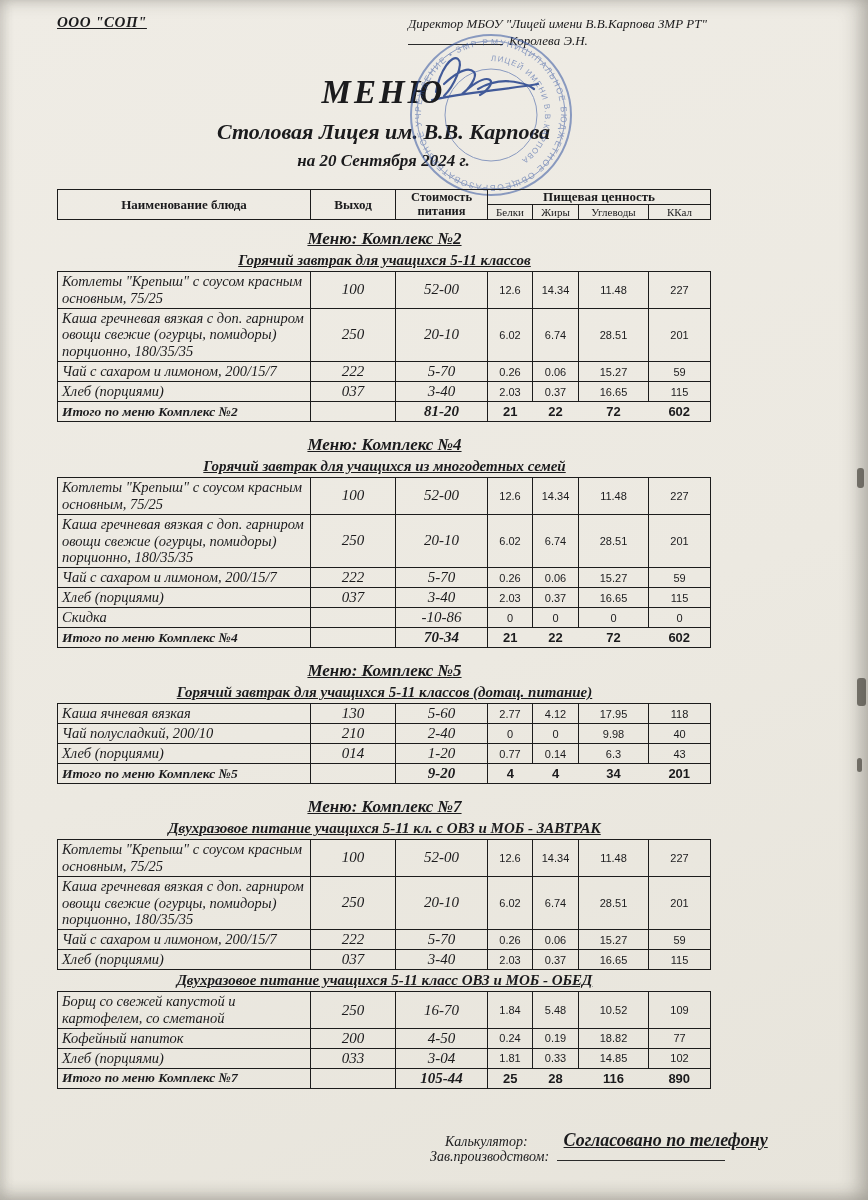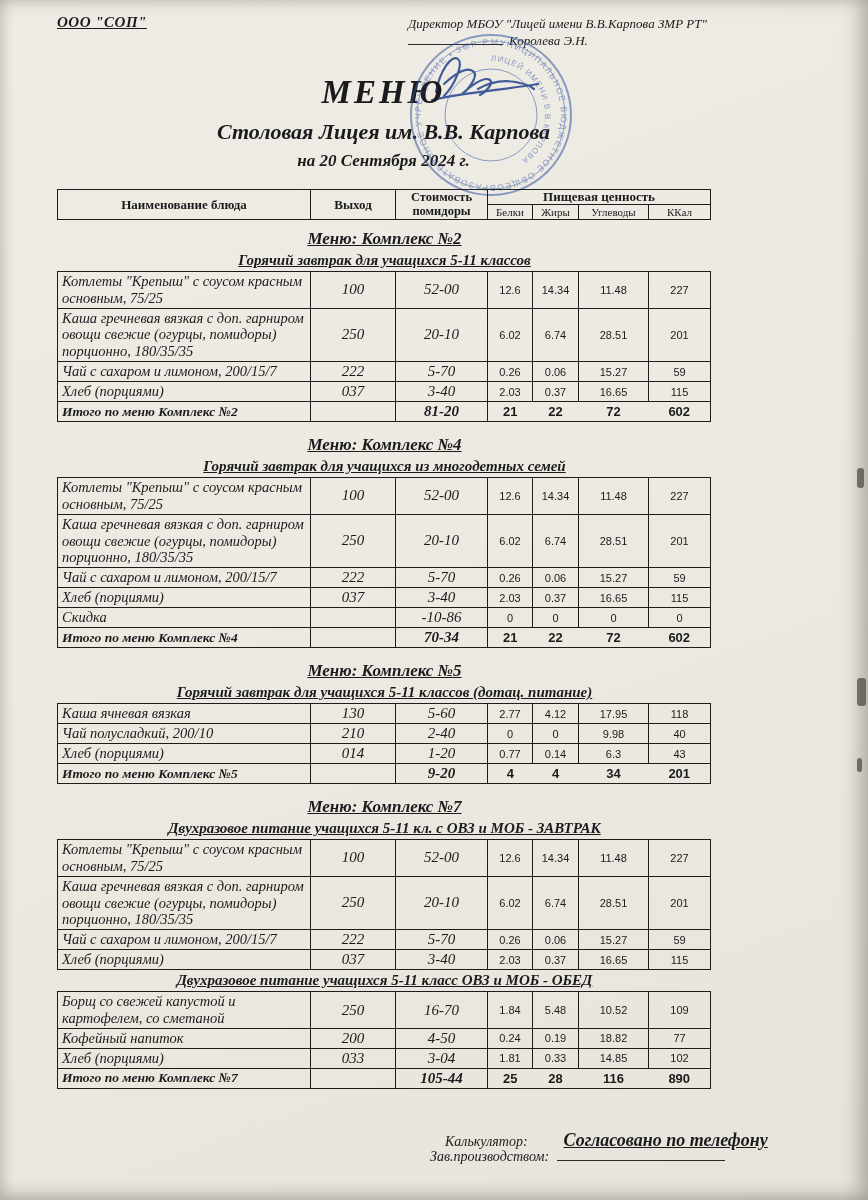--- a/index.html
+++ b/index.html
@@ -153,21 +153,21 @@
         <col style="width:92px">
       <col style="width:45px">
         <col style="width:46px">
         <col style="width:70px">
         <col style="width:62px">
     </colgroup>
     <tbody>
       <tr>
         <td rowspan="2" class="h-main">Наименование блюда</td>
         <td rowspan="2" class="h-main">Выход</td>
-        <td rowspan="2" class="h-main h-cost">Стоимость помидоры</td>
+        <td rowspan="2" class="h-main h-cost">Стоимость питания</td>
         <td colspan="4" class="h-main">Пищевая ценность</td>
       </tr>
       <tr>
         <td class="h-sub">Белки</td>
         <td class="h-sub">Жиры</td>
         <td class="h-sub">Углеводы</td>
         <td class="h-sub">ККал</td>
       </tr>
     </tbody>
   </table>

